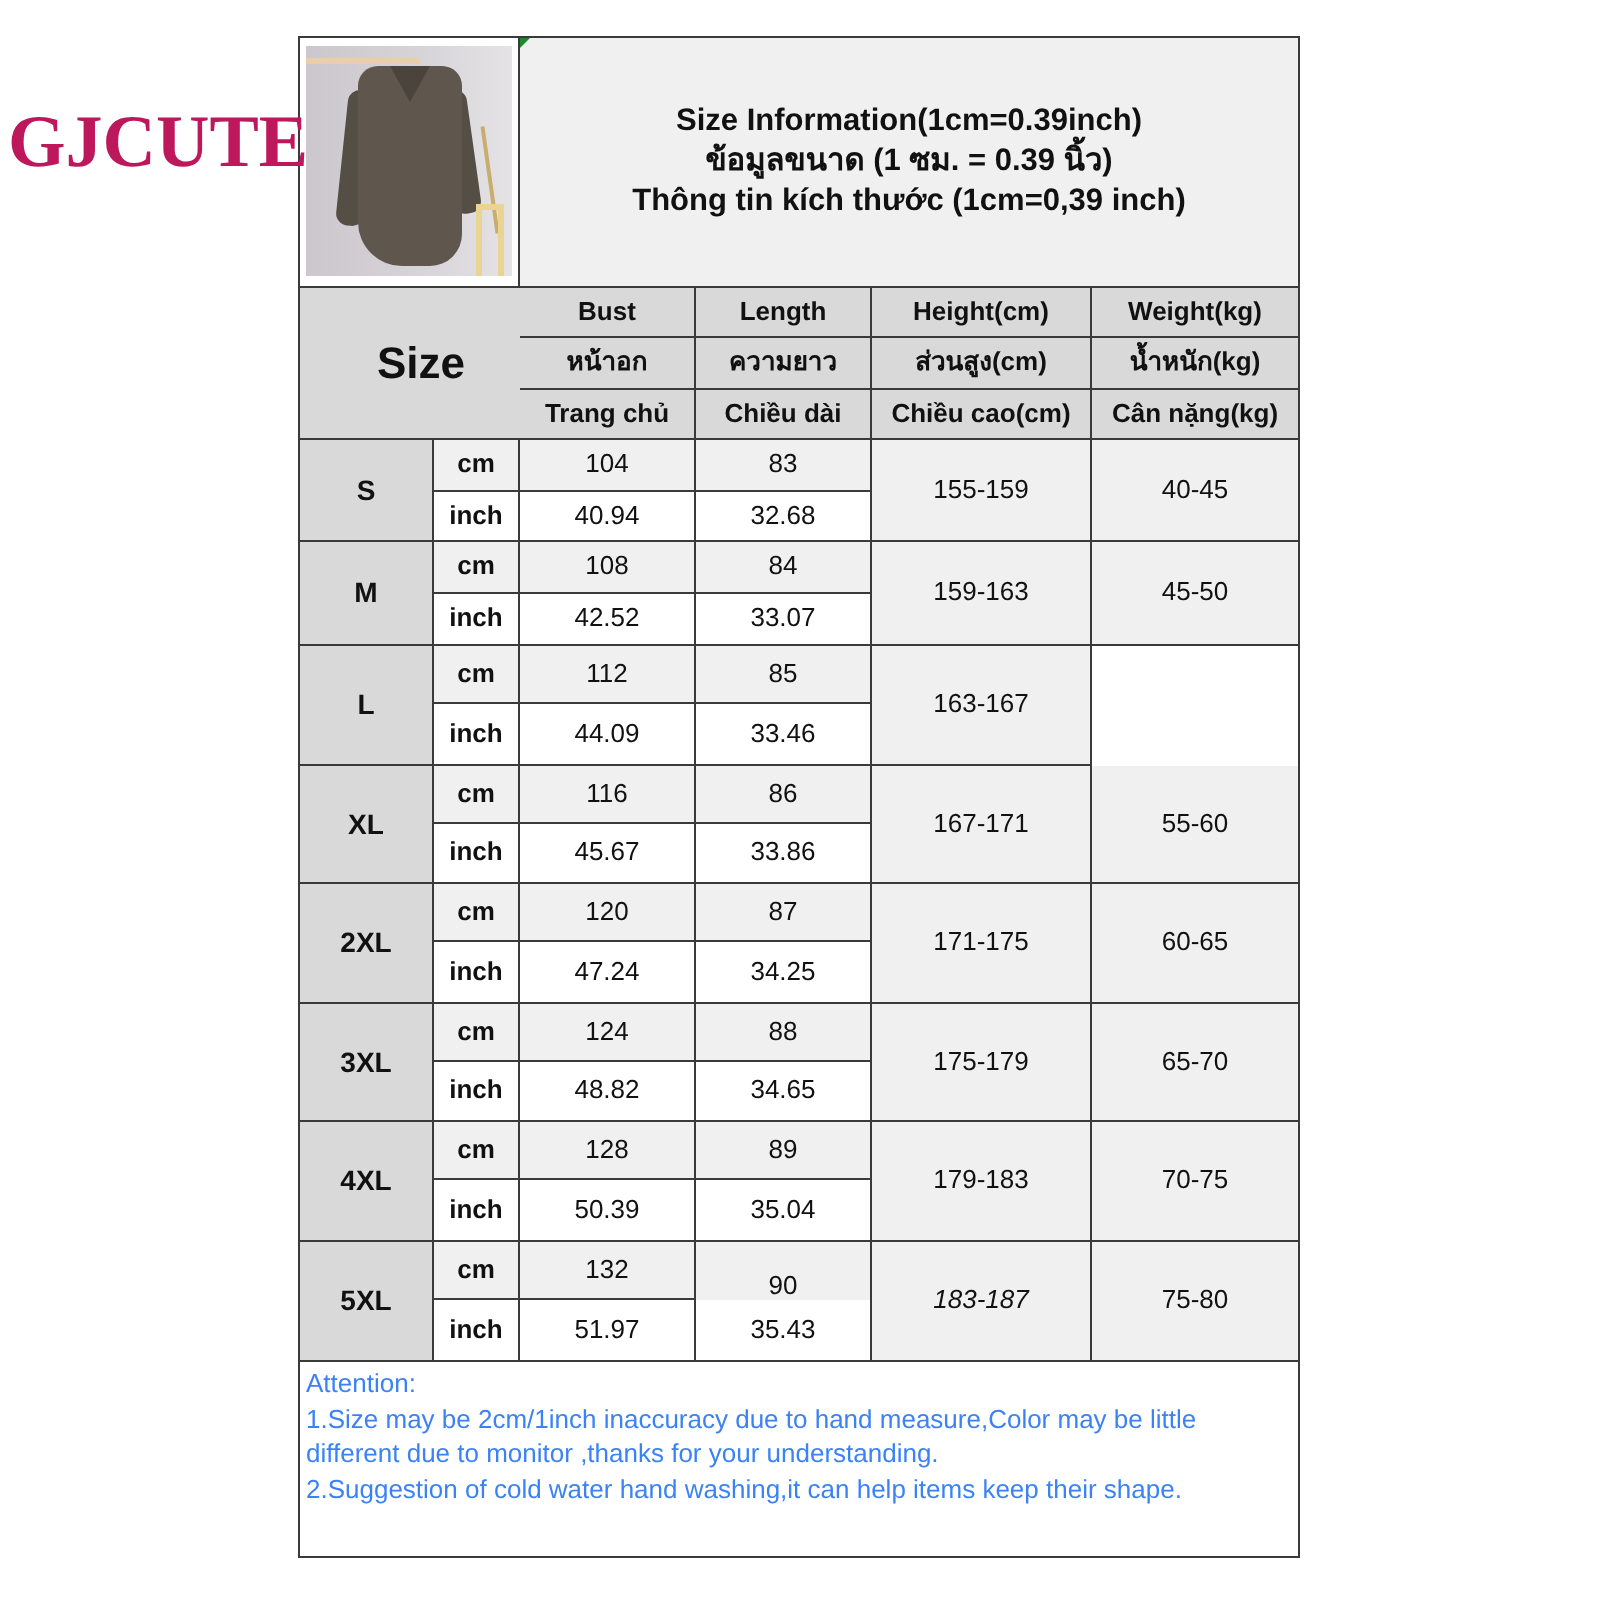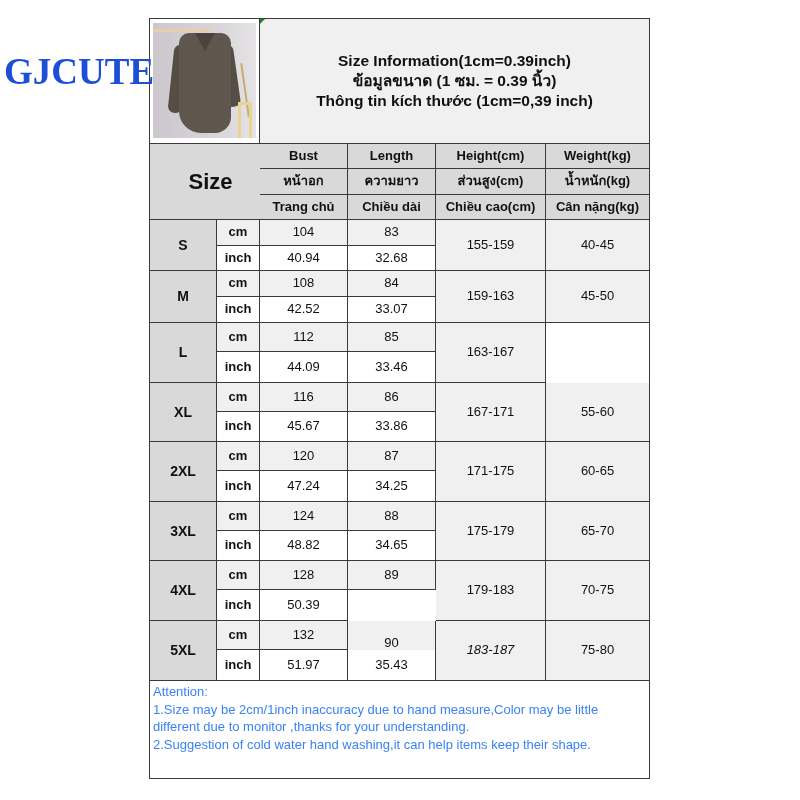--- a/index.html
+++ b/index.html
@@ -1,17 +1,17 @@
 <!DOCTYPE html>
 <html><head>
 <meta charset="utf-8">
 <style>
   html, body { margin:0; padding:0; background:#ffffff; }
   body { width:800px; height:800px; position:relative; overflow:hidden; font-family:"Liberation Sans", sans-serif; }
-  .brand { position:absolute; left:4px; top:50px; font-family:"Liberation Serif", serif; font-weight:bold; font-size:37px; color:#1d4ed8; letter-spacing:0px; z-index:3; }
+  .brand { position:absolute; left:4px; top:50px; font-family:"Liberation Serif", serif; font-weight:bold; font-size:37px; color:#be185d; letter-spacing:0px; z-index:3; }
   .sheet { position:absolute; left:149px; top:18px; width:501px; height:761px; border:1px solid #3a3a3a; box-sizing:border-box; background:#fff; }
   .cell { position:absolute; box-sizing:border-box; border-right:1px solid #3a3a3a; border-bottom:1px solid #3a3a3a; display:flex; align-items:center; justify-content:center; font-size:13px; color:#111; text-align:center; line-height:1.15; }
   .hdr { background:#d9d9d9; font-weight:bold; }
   .light { background:#f0f0f0; }
   .white { background:#ffffff; }
   .sizecol { background:#d9d9d9; font-weight:bold; font-size:14px; }
   .unit { font-weight:bold; font-size:13px; }
   .title-cell { background:#f0f0f0; flex-direction:column; font-weight:bold; font-size:15.5px; }
   .title-cell span { display:block; margin:1px 0; }
   .img-cell { background:#ffffff; padding:4px 3px 5px 3px; }
@@ -127,20 +127,21 @@
     <div class="cell light" style="left: 198px; top: 483px; width: 88px; height: 29px;">88</div>
     <div class="cell white" style="left: 198px; top: 512px; width: 88px; height: 30px;">34.65</div>
     <div class="cell light" style="left: 286px; top: 483px; width: 110px; height: 59px;">175-179</div>
     <div class="cell light" style="left: 396px; top: 483px; width: 103px; height: 59px; border-right: none;">65-70</div>
     <div class="cell sizecol" style="left: 0px; top: 542px; width: 67px; height: 60px;">4XL</div>
     <div class="cell light unit" style="left: 67px; top: 542px; width: 43px; height: 29px;">cm</div>
     <div class="cell white unit" style="left: 67px; top: 571px; width: 43px; height: 31px;">inch</div>
     <div class="cell light" style="left: 110px; top: 542px; width: 88px; height: 29px;">128</div>
     <div class="cell white" style="left: 110px; top: 571px; width: 88px; height: 31px;">50.39</div>
     <div class="cell light" style="left: 198px; top: 542px; width: 88px; height: 29px;">89</div>
+    <div class="cell white" style="left: 198px; top: 571px; width: 88px; height: 31px;">35.04</div>
     <div class="cell light" style="left: 286px; top: 542px; width: 110px; height: 60px;">179-183</div>
     <div class="cell light" style="left: 396px; top: 542px; width: 103px; height: 60px; border-right: none;">70-75</div>
     <div class="cell sizecol" style="left: 0px; top: 602px; width: 67px; height: 60px;">5XL</div>
     <div class="cell light unit" style="left: 67px; top: 602px; width: 43px; height: 29px;">cm</div>
     <div class="cell white unit" style="left: 67px; top: 631px; width: 43px; height: 31px;">inch</div>
     <div class="cell light" style="left: 110px; top: 602px; width: 88px; height: 29px;">132</div>
     <div class="cell white" style="left: 110px; top: 631px; width: 88px; height: 31px;">51.97</div>
     <div class="cell light" style="left: 198px; top: 602px; width: 88px; height: 46px;">90</div>
     <div class="cell white" style="left: 198px; top: 631px; width: 88px; height: 31px;">35.43</div>
     <div class="cell light" style="left: 286px; top: 602px; width: 110px; height: 60px; font-style: italic;">183-187</div>

